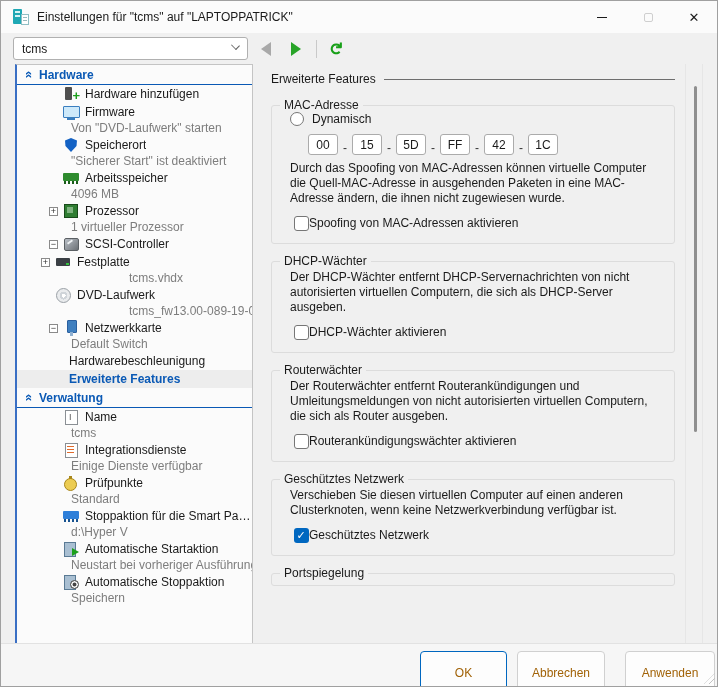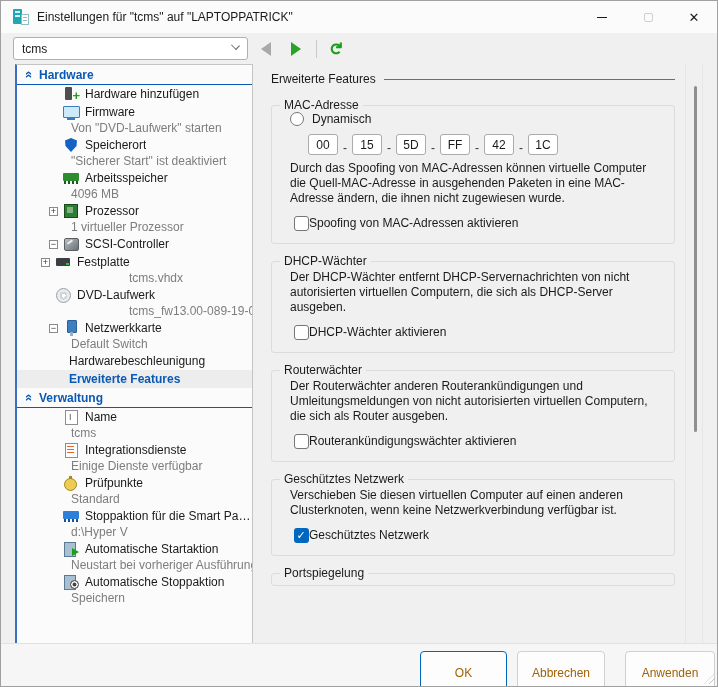--- a/index.html
+++ b/index.html
@@ -318,21 +318,21 @@
     <div class="gb-title">DHCP-Wächter</div>
     <p class="desc">Der DHCP-Wächter entfernt DHCP-Servernachrichten von nicht autorisierten virtuellen Computern, die sich als DHCP-Server ausgeben.</p>
     <label class="check-row">
       <span class="checkbox"></span>
       <span>DHCP-Wächter aktivieren</span>
     </label>
   </div>
 
   <div class="gb">
     <div class="gb-title">Routerwächter</div>
-    <p class="desc">Der Routerwächter anderen Routerankündigungen und Umleitungsmeldungen von nicht autorisierten virtuellen Computern, die sich als Router ausgeben.</p>
+    <p class="desc">Der Routerwächter entfernt Routerankündigungen und Umleitungsmeldungen von nicht autorisierten virtuellen Computern, die sich als Router ausgeben.</p>
     <label class="check-row">
       <span class="checkbox"></span>
       <span>Routerankündigungswächter aktivieren</span>
     </label>
   </div>
 
   <div class="gb">
     <div class="gb-title">Geschütztes Netzwerk</div>
     <p class="desc">Verschieben Sie diesen virtuellen Computer auf einen anderen Clusterknoten, wenn keine Netzwerkverbindung verfügbar ist.</p>
     <label class="check-row">

